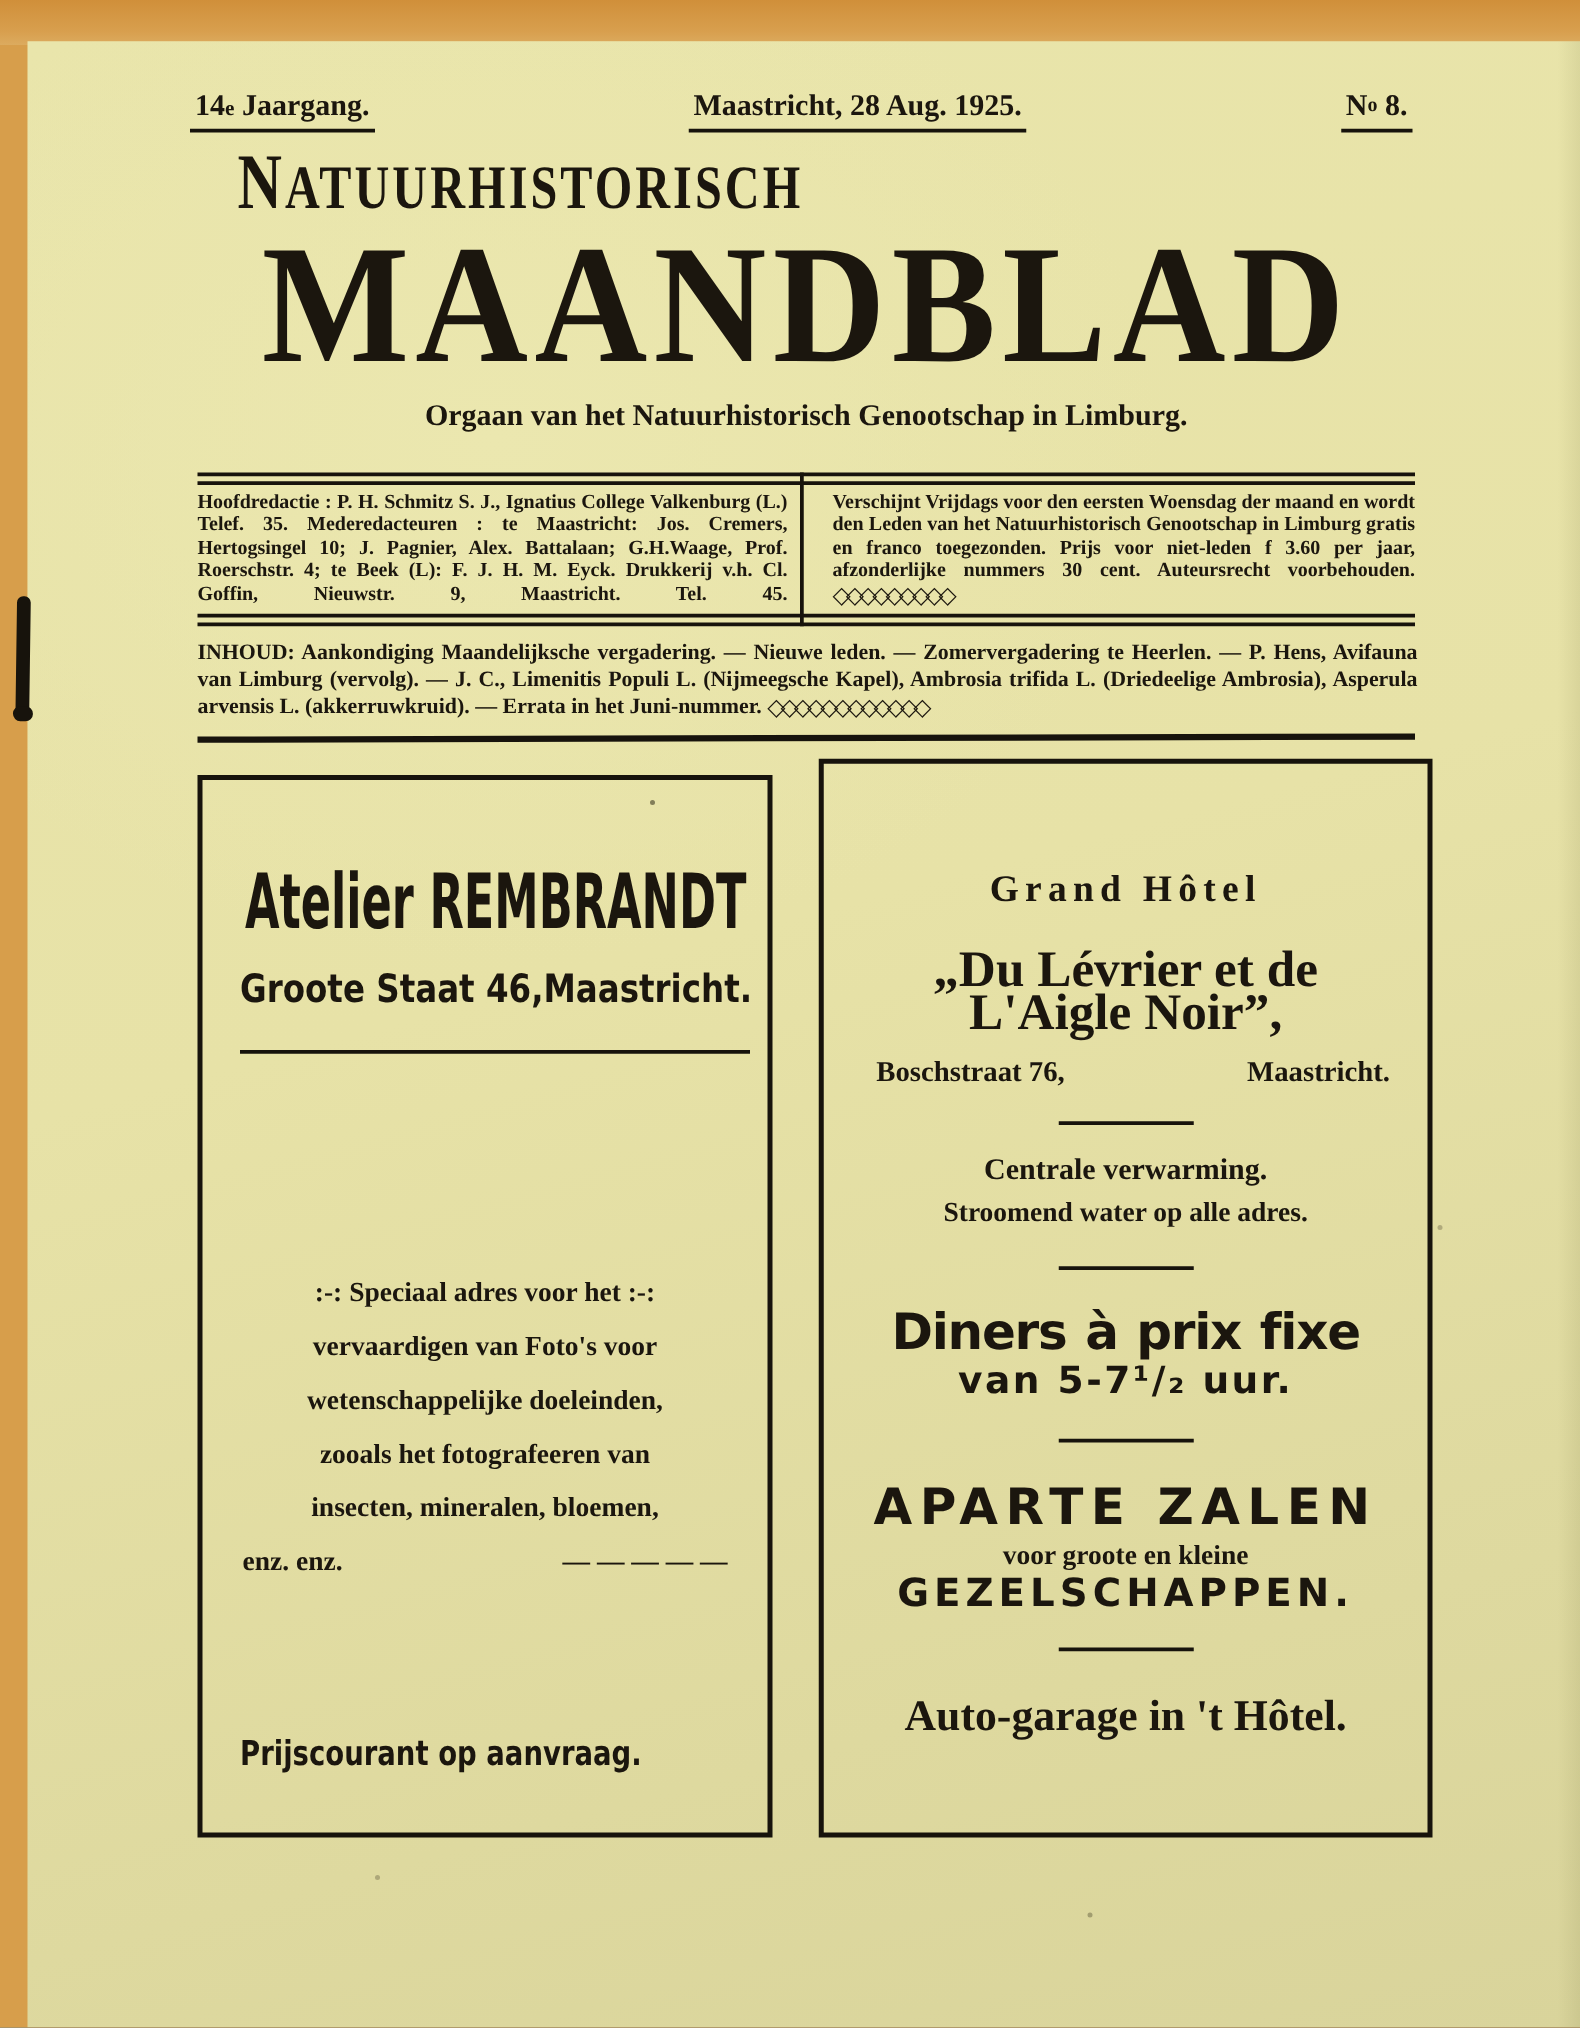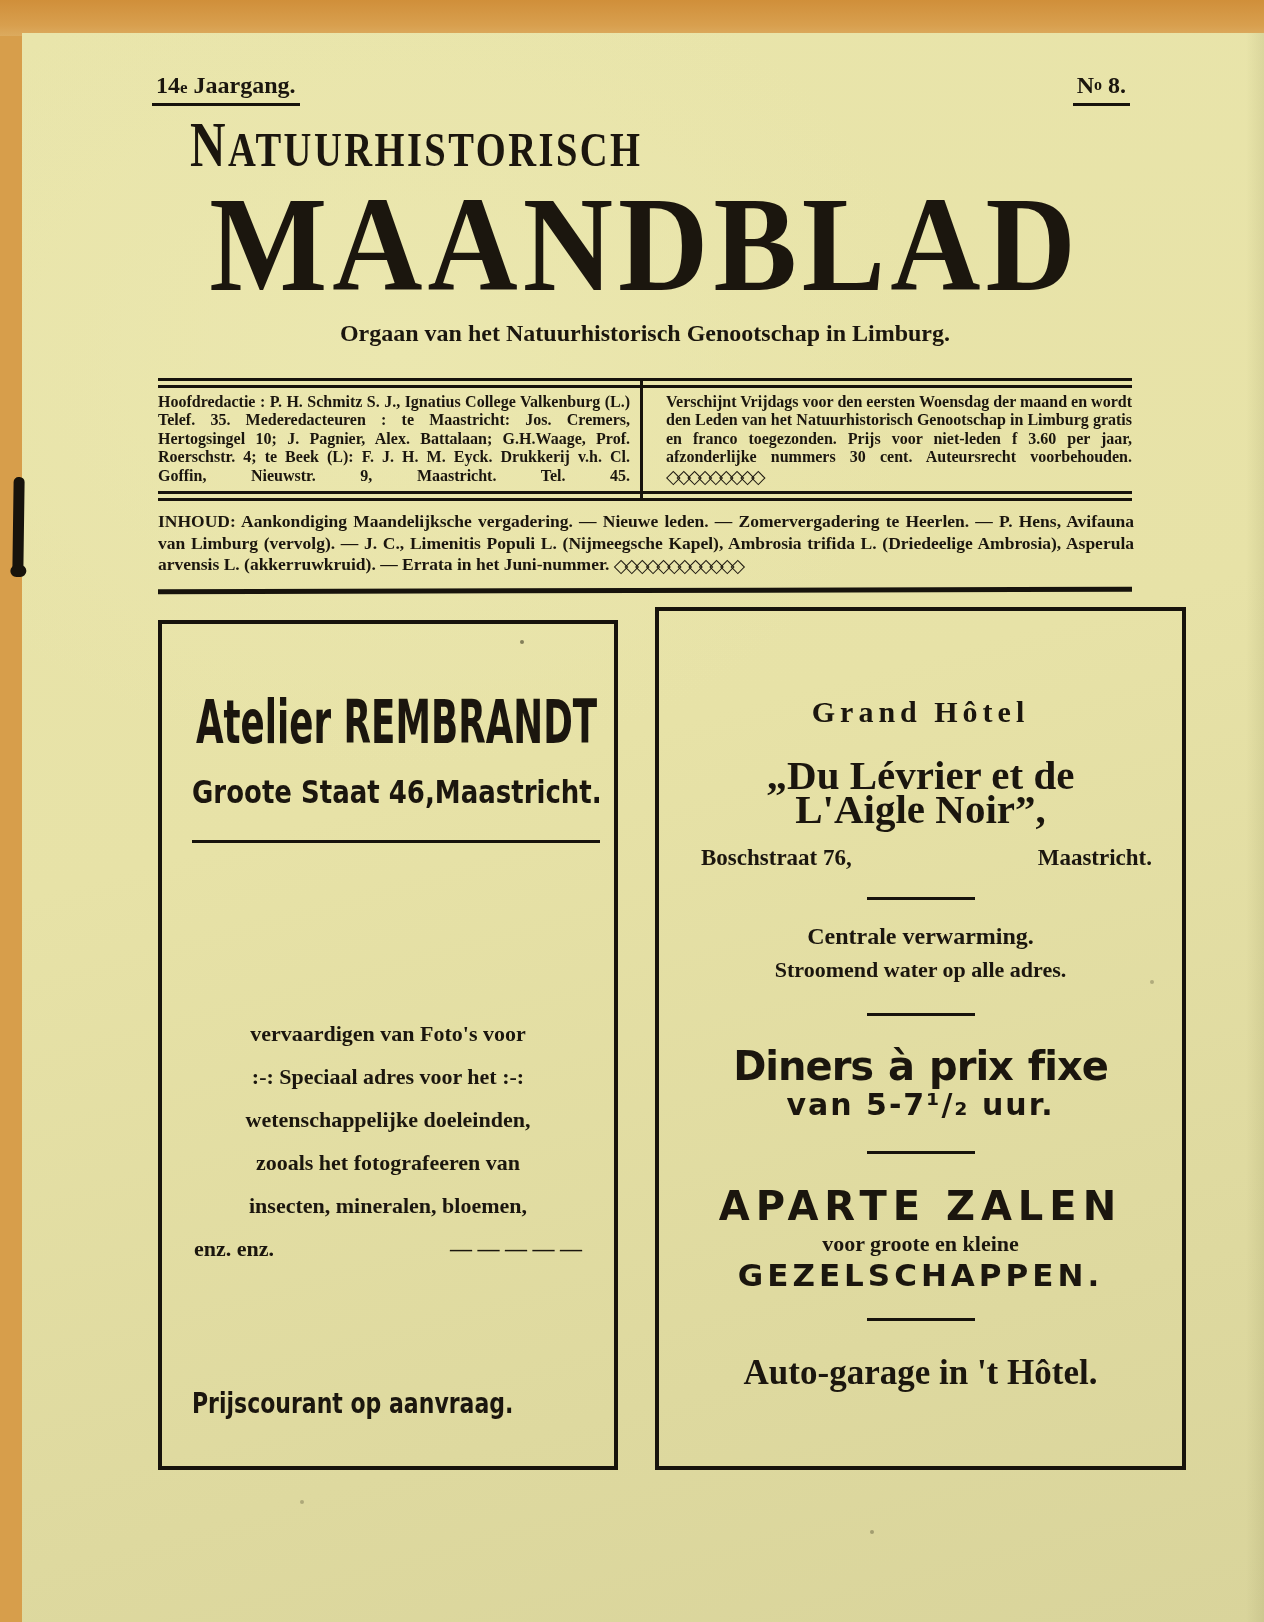--- a/index.html
+++ b/index.html
@@ -54,21 +54,21 @@
   .ed-right{left:666px;width:466px;text-align-last:auto;}
   .diamonds{font-family:"DejaVu Sans",sans-serif;font-weight:normal;letter-spacing:-4px;
     font-size:19px;vertical-align:-2px;white-space:nowrap;}
 
   .contents{position:absolute;left:158px;width:976px;top:511px;
     font-weight:bold;font-size:17.5px;line-height:21.5px;text-align:justify;}
 
   
   .adbox{position:absolute;border:4px solid #17130c;background:transparent;overflow:hidden;}
   .box-rembrandt{left:158px;top:620px;width:452px;height:842px;}
-  .box-hotel{left:655px;top:607px;width:483px;height:855px;padding-left:40px;}
+  .box-hotel{left:655px;top:607px;width:483px;height:855px;}
   .abs{position:absolute;left:0;right:0;}
 
   .poster{font-family:"DejaVu Sans",sans-serif;font-weight:bold;}
   .rb-title{top:62px;text-align:center;font-size:42px;white-space:nowrap;
     transform:scale(0.85,1.45);transform-origin:center top;}
   .rb-addr{top:150px;display:flex;justify-content:space-between;padding:0 16px 0 30px;
     font-size:26px;transform:scaleY(1.2);transform-origin:center top;white-space:nowrap;}
   .rb-rule{top:216px;left:30px;right:14px;height:3px;background:#17130c;}
   .rb-par{top:388px;left:26px;right:26px;font-size:22px;font-weight:bold;line-height:43px;text-align:center;
     font-family:"Liberation Serif",serif;}
@@ -98,20 +98,21 @@
 <body>
 
 <div class="page">
   <div class="band"></div>
   <div class="left-strip"></div>
   <div class="paper"></div>
   <div class="ink-mark"></div>
 
   <div class="mast-row">
     <div class="mast-item"><span>14</span><span class="sub-sm">e</span><span> Jaargang.</span></div>
+    <div class="mast-item">Maastricht, 28 Aug. 1925.</div>
     <div class="mast-item"><span>N</span><span class="sup-sm">o</span><span> 8.</span></div>
   </div>
 
   <div class="overtitle"><span class="bigN">N</span><span>ATUURHISTORISCH</span></div>
   <div class="main-title">MAANDBLAD</div>
   <div class="subtitle">Orgaan van het Natuurhistorisch Genootschap in Limburg.</div>
 
   <div class="dbl-rule rule-top"></div>
   <div class="ed-col ed-left">Hoofdredactie : P. H. Schmitz S. J., Ignatius College Valkenburg (L.) Telef. 35. Mederedacteuren : te Maastricht: Jos. Cremers, Hertogsingel 10; J. Pagnier, Alex. Battalaan; G.H.Waage, Prof. Roerschstr. 4; te Beek (L): F. J. H. M. Eyck. Drukkerij v.h. Cl. Goffin, Nieuwstr. 9, Maastricht. Tel. 45.</div>
   <div class="col-divider"></div>
@@ -122,22 +123,22 @@
   <div class="heavy-rule"></div>
 
   <div class="adbox box-rembrandt">
     <div class="abs rb-title poster">Atelier REMBRANDT</div>
     <div class="abs rb-addr poster">
       <span>Groote Staat 46,</span>
       <span>Maastricht.</span>
     </div>
     <div class="abs rb-rule" style="left:30px;right:14px;"></div>
     <div class="abs rb-par">
+      <div>:-:  Speciaal adres voor het  :-:</div>
       <div>vervaardigen van Foto's voor</div>
-      <div>:-:  Speciaal adres voor het  :-:</div>
       <div>wetenschappelijke doeleinden,</div>
       <div>zooals het fotografeeren van</div>
       <div>insecten, mineralen, bloemen,</div>
       <div class="rb-par-end">
         <span>enz. enz.</span>
         <span>—   —   —   —   —</span>
       </div>
     </div>
     <div class="abs rb-footer poster">Prijscourant op aanvraag.</div>
   </div>

